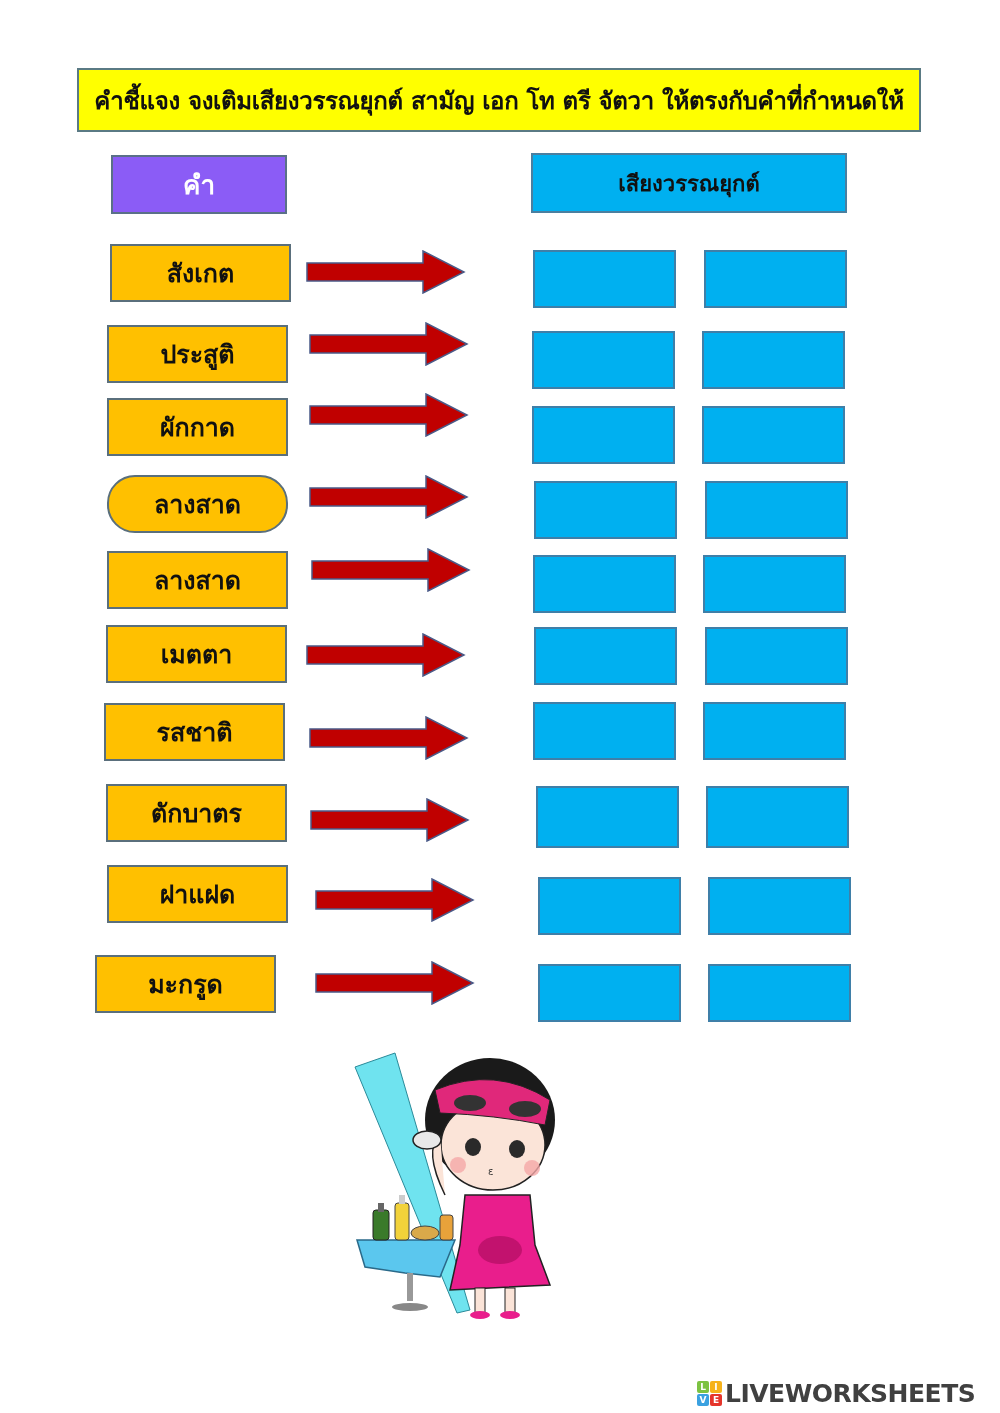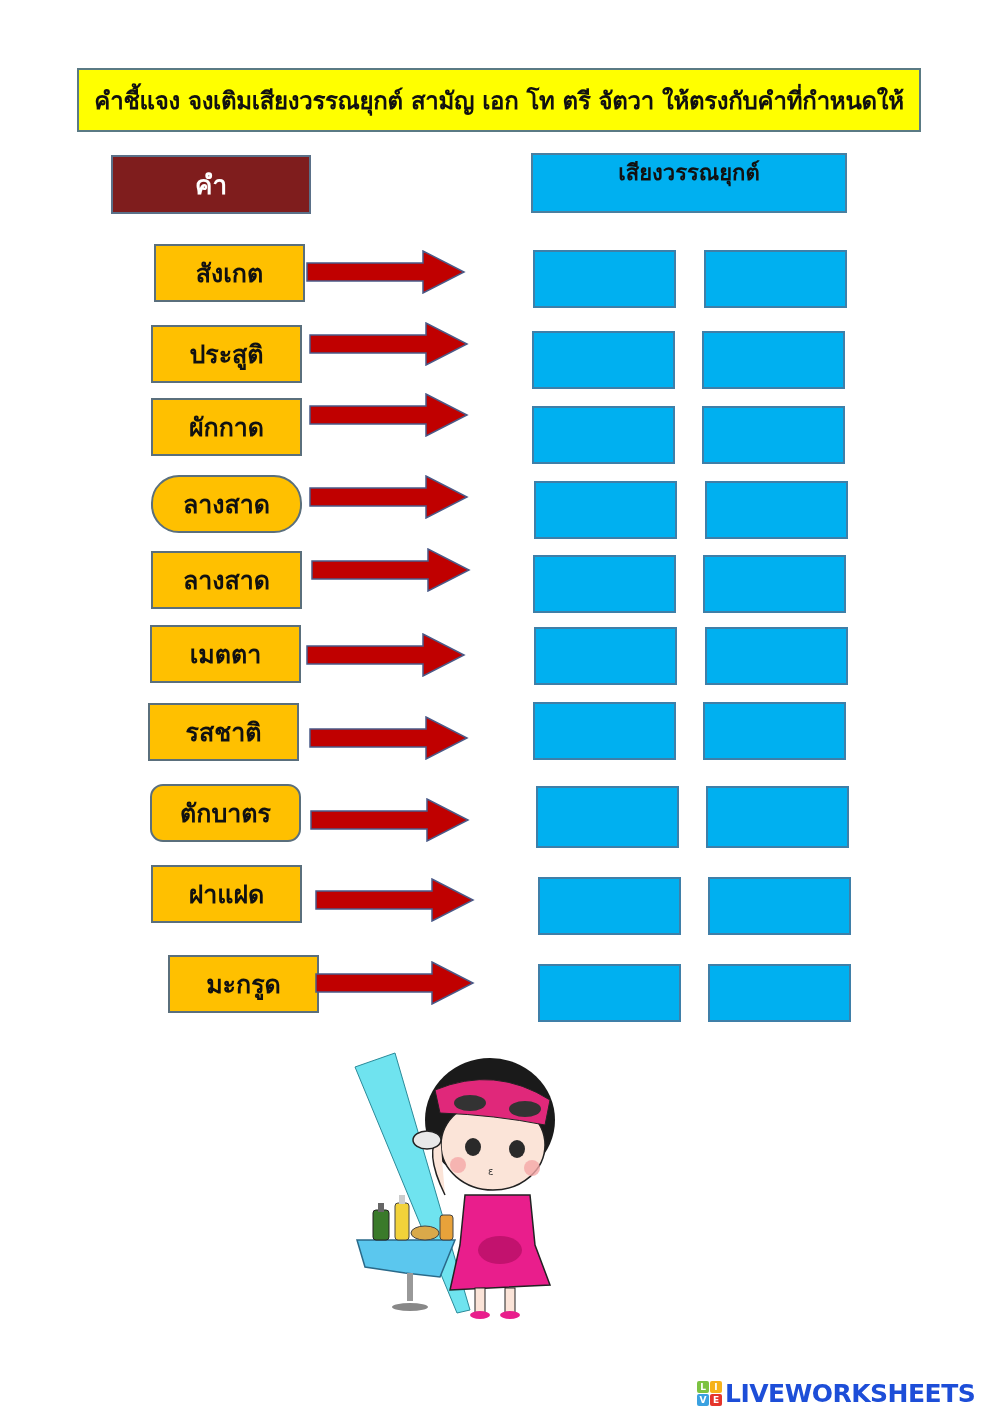--- a/index.html
+++ b/index.html
@@ -11,40 +11,39 @@
   .abs { position:absolute; box-sizing:border-box; }
   .instructions {
     left:77px; top:68px; width:844px; height:64px;
     background:#ffff00; border:2px solid #5a7a84;
     display:flex; align-items:center; justify-content:center;
     font-family:"DejaVu Serif", "Liberation Serif", serif;
     font-size:24px; font-weight:bold; color:#111;
     letter-spacing:-0.3px; white-space:nowrap;
   }
   .hdr-word {
-    left:111px; top:155px; width:200px; height:59px;
-    background:#7f1d1d; border:2px solid #5a7088;
+    left:111px; top:155px; width:176px; height:59px;
+    background:#8b5cf6; border:2px solid #5a7088;
     display:flex; align-items:center; justify-content:center;
     color:#ffffff; font-size:26px; font-weight:bold;
     font-family:"DejaVu Sans", sans-serif;
   }
   .hdr-tone {
     left:531px; top:153px; width:316px; height:60px;
     background:#00b0f0; border:2px solid #4a7fa0;
-    display:flex; align-items:flex-start; justify-content:center;
+    display:flex; align-items:center; justify-content:center;
     color:#111; font-size:22px; font-weight:bold;
     font-family:Liberation Sans, sans-serif;
   }
   .word {
-    width:151px; height:58px;
+    width:181px; height:58px;
     background:#ffc000; border:2px solid #5a6f7c;
     display:flex; align-items:center; justify-content:center;
     color:#111; font-size:25px; font-weight:bold;
     font-family:"DejaVu Serif", "Liberation Serif", serif;
-    margin-left:44px;
   }
   .arrow { width:160px; height:44px; }
   .tone-box {
     width:143px; height:58px;
     background:#00b0f0; border:2px solid #3f7fa8;
     cursor:text;
   }
   .character { left:345px; top:1045px; width:225px; height:285px; }
   .brand {
     left:697px; top:1377px; height:32px;
@@ -53,21 +52,21 @@
   .brand-badge {
     display:grid; grid-template-columns:12px 12px; grid-template-rows:12px 12px; gap:1px;
   }
   .brand-badge span {
     display:flex; align-items:center; justify-content:center;
     font-size:9px; font-weight:bold; color:#fff;
     font-family:"DejaVu Sans", sans-serif; border-radius:2px;
   }
   .brand-text {
     font-family:"DejaVu Sans", sans-serif; font-weight:bold;
-    font-size:25px; color:#1d4ed8; letter-spacing:-0.5px;
+    font-size:25px; color:#404040; letter-spacing:-0.5px;
   }
 </style>
 </head>
 <body>
 
 <div class="abs instructions">
   <span>คำชี้แจง  จงเติมเสียงวรรณยุกต์ สามัญ เอก โท ตรี จัตวา ให้ตรงกับคำที่กำหนดให้</span>
 </div>
 
 <div class="abs hdr-word">
@@ -133,39 +132,39 @@
 
 <div class="abs word" style="left:104px;top:703px;">
     <span>รสชาติ</span>
   </div>
 <svg class="abs arrow" style="left:309px;top:716px;" viewBox="0 0 160 44">
     <polygon points="1,13 117,13 117,1 158,22 117,43 117,31 1,31" fill="#c00000" stroke="#4a5a88" stroke-width="1.5"></polygon>
   </svg>
 <div class="abs tone-box" style="left:533px;top:702px;"></div>
 <div class="abs tone-box" style="left:703px;top:702px;"></div>
 
-<div class="abs word" style="left:106px;top:784px;border-radius:13px;">
+<div class="abs word" style="left:106px;top:784px;">
     <span>ตักบาตร</span>
   </div>
 <svg class="abs arrow" style="left:310px;top:798px;" viewBox="0 0 160 44">
     <polygon points="1,13 117,13 117,1 158,22 117,43 117,31 1,31" fill="#c00000" stroke="#4a5a88" stroke-width="1.5"></polygon>
   </svg>
 <div class="abs tone-box" style="left:536px;top:786px;height:62px;"></div>
 <div class="abs tone-box" style="left:706px;top:786px;height:62px;"></div>
 
 <div class="abs word" style="left:107px;top:865px;">
     <span>ฝาแฝด</span>
   </div>
 <svg class="abs arrow" style="left:315px;top:878px;" viewBox="0 0 160 44">
     <polygon points="1,13 117,13 117,1 158,22 117,43 117,31 1,31" fill="#c00000" stroke="#4a5a88" stroke-width="1.5"></polygon>
   </svg>
 <div class="abs tone-box" style="left:538px;top:877px;"></div>
 <div class="abs tone-box" style="left:708px;top:877px;"></div>
 
-<div class="abs word" style="left:124px;top:955px;">
+<div class="abs word" style="left:95px;top:955px;">
     <span>มะกรูด</span>
   </div>
 <svg class="abs arrow" style="left:315px;top:961px;" viewBox="0 0 160 44">
     <polygon points="1,13 117,13 117,1 158,22 117,43 117,31 1,31" fill="#c00000" stroke="#4a5a88" stroke-width="1.5"></polygon>
   </svg>
 <div class="abs tone-box" style="left:538px;top:964px;"></div>
 <div class="abs tone-box" style="left:708px;top:964px;"></div>
 
 <svg class="abs character" viewBox="0 0 225 285">
 

